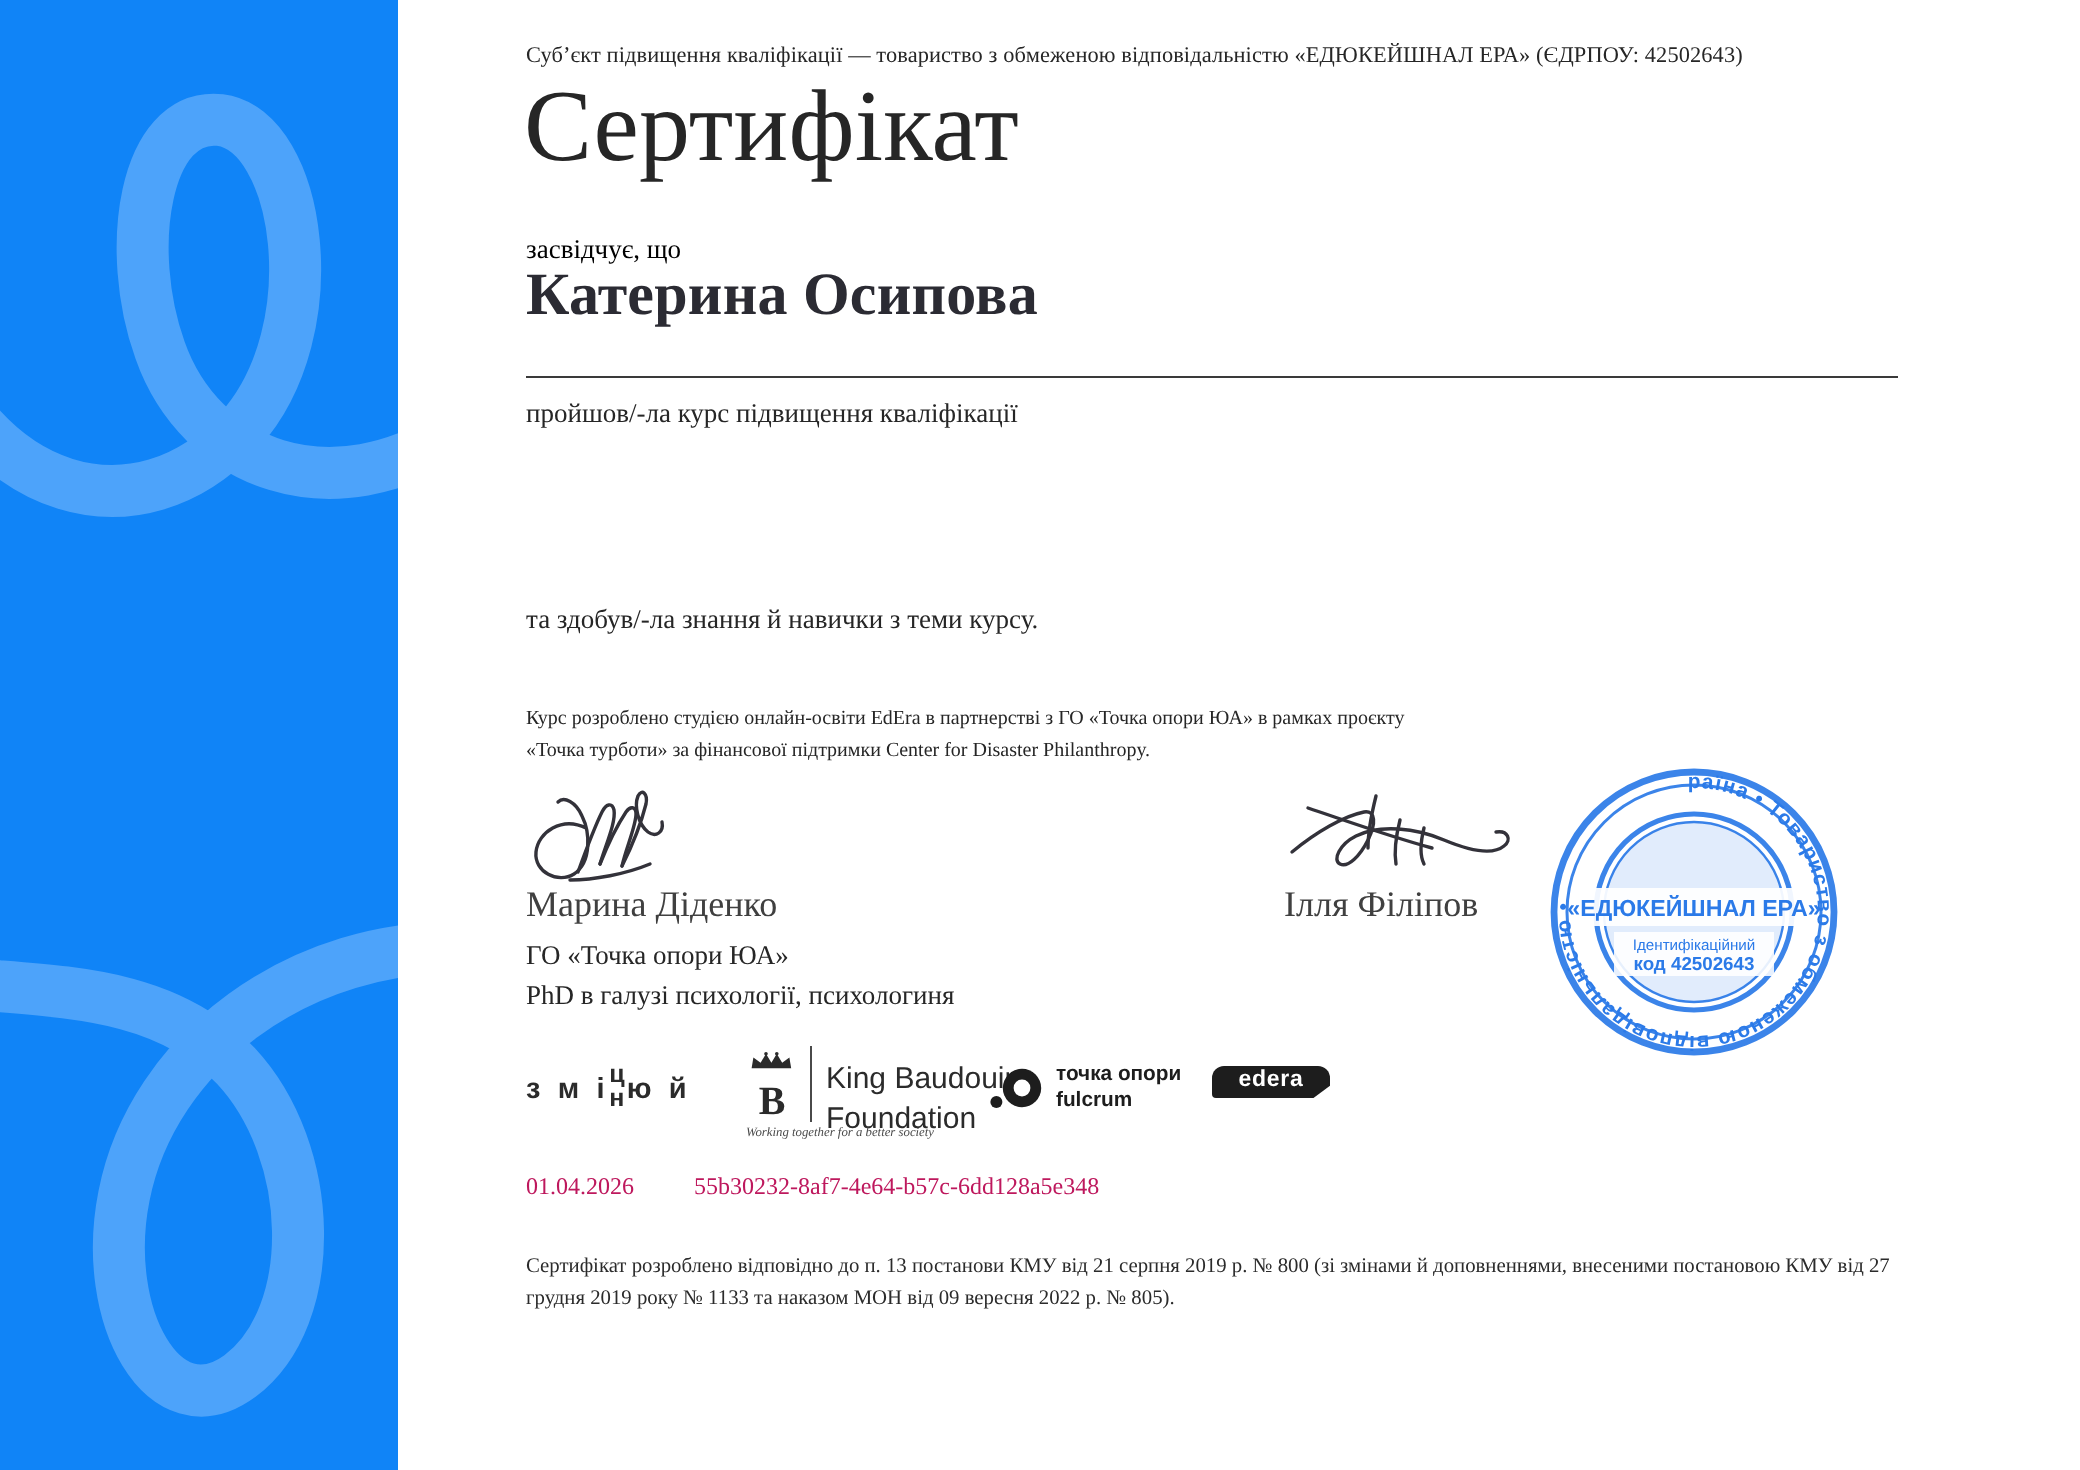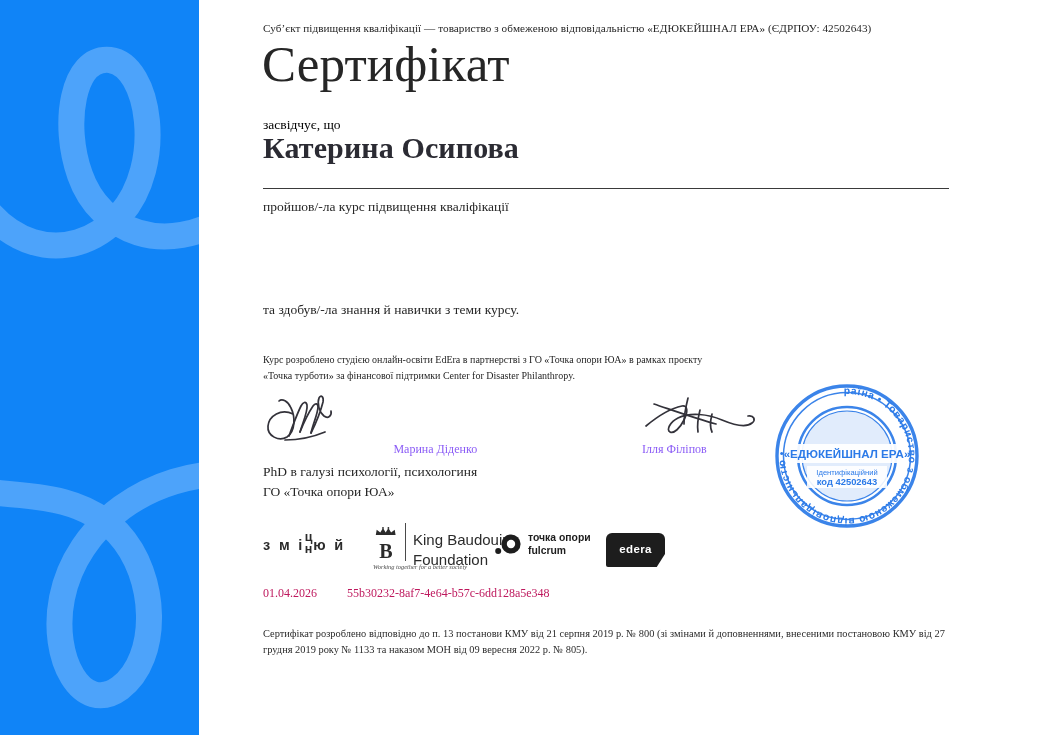--- a/index.html
+++ b/index.html
@@ -130,24 +130,23 @@
   .sig.right { left: 355px; margin-left: 24px; }
 
   .sig-mark {
     height: 48px;
     position: relative;
     margin-bottom: 2px;
   }
   .sig-mark svg { position: absolute; left: 0; top: 0; overflow: visible; }
 
   .sig-name {
-    font-size: 12px;
-    color: #8b5cf6;
+    font-size: 18px;
+    color: #404040;
     margin-bottom: 5px;
-    text-align: right;
   }
   .sig-role {
     font-size: 13.5px;
     line-height: 1.45;
     color: #262626;
   }
   .sig-role .ln { display: block; white-space: nowrap; }
 
   
   .seal {
@@ -242,21 +241,21 @@
     line-height: 1.28;
     color: #1d1d1d;
   }
   .fulcrum-text .ln { display: block; }
 
   
   .logo-edera {
     position: absolute;
     left: 343px; top: 10px;
     width: 59px;
-    height: 34px;
+    height: 16px;
     background: #1d1d1d;
     border-radius: 6px 6px 6px 2px;
     clip-path: polygon(0 0, 100% 0, 100% 62%, 86% 100%, 0 100%);
     display: flex;
     align-items: center;
     justify-content: center;
   }
   .logo-edera span {
     font-family: "Liberation Sans", "DejaVu Sans", sans-serif;
     font-size: 11.5px;
@@ -333,22 +332,22 @@
             <path d="M30 22 C18 16 6 24 5 34 C4 44 16 50 24 45 C33 39 32 24 28 16 C25 9 19 6 16 9"></path>
             <path d="M26 44 C30 33 34 22 38 14 C40 10 43 9 44 13 C45 19 40 30 37 40"></path>
             <path d="M37 40 C41 30 46 20 50 14 C52 11 55 11 55 15 C55 21 50 32 48 41"></path>
             <path d="M48 41 C53 31 58 18 60 10 C61 5 58 2 56 6 C54 11 56 20 61 24 C65 27 69 24 68 19"></path>
             <path d="M22 48 C34 48 50 45 62 40"></path>
           </g>
         </svg>
       </div>
       <div class="sig-name">Марина Діденко</div>
       <div class="sig-role">
+        <span class="ln">ГО «Точка опори ЮА»</span>
         <span class="ln">PhD в галузі психології, психологиня</span>
-        <span class="ln">ГО «Точка опори ЮА»</span>
       </div>
     </div>
 
     <div class="sig right">
       <div class="sig-mark">
         <svg width="120" height="52" viewBox="0 0 120 52" xmlns="http://www.w3.org/2000/svg">
           <g fill="none" stroke="#33323a" stroke-width="1.7" stroke-linecap="round">
             <path d="M12 12 C30 18 52 26 74 32"></path>
             <path d="M4 34 C16 24 30 16 40 14 C46 13 46 20 42 28 C38 36 32 42 28 40 C24 38 28 30 36 26
                      C48 20 66 22 80 28 C92 33 104 36 110 31 C114 28 112 23 106 24"></path>

